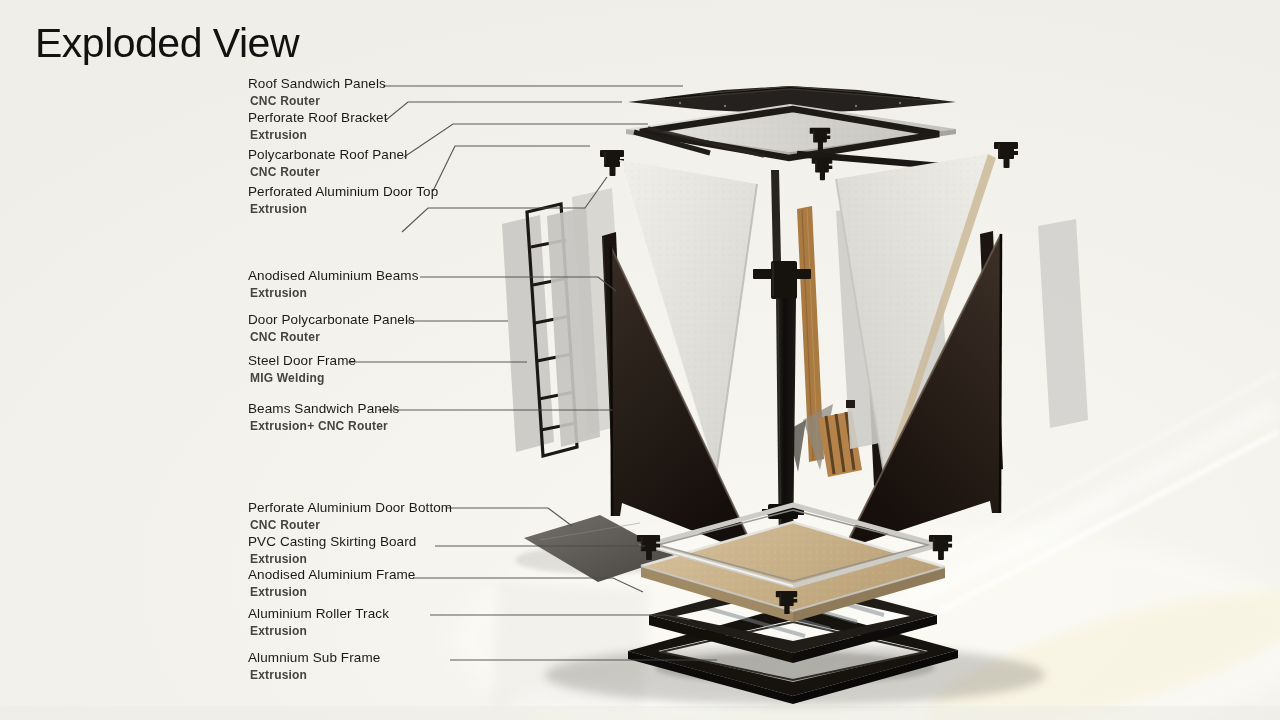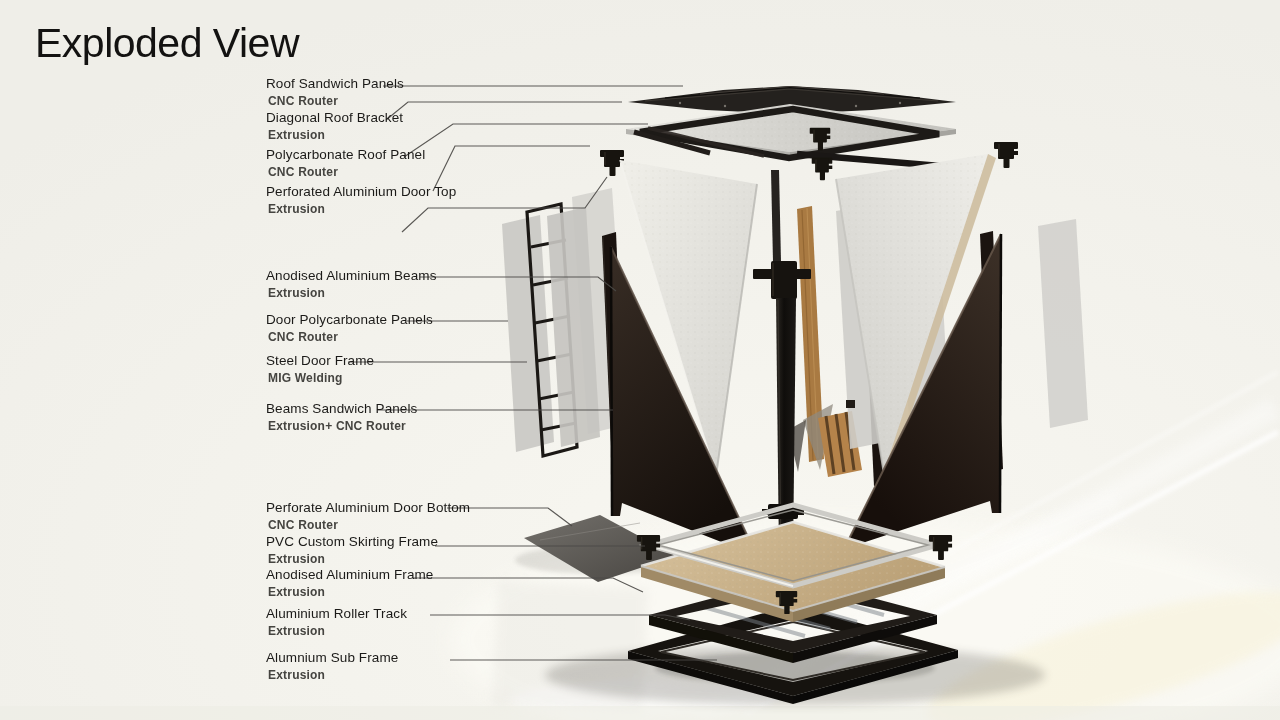--- a/index.html
+++ b/index.html
@@ -7,21 +7,21 @@
     width:1280px;height:720px;position:relative;overflow:hidden;
     background:#f2f1eb;
     font-family:"Liberation Sans","DejaVu Sans",sans-serif;
   }
   #stage{position:absolute;inset:0;width:1280px;height:540px;}
   .title{
     position:absolute;left:35px;top:20px;width:278px;height:52px;
     font-size:41px;color:#131211;white-space:nowrap;overflow:hidden;
     letter-spacing:-0.5px;
   }
-  .part-label{position:absolute;left:248px;margin-left:18px;}
+  .part-label{position:absolute;left:248px;}
   .part-label .nm{
     display:block;font-size:13.5px;color:#1b1a18;line-height:1.05;
     letter-spacing:0.1px;white-space:nowrap;
   }
   .part-label .proc{
     display:block;font-size:12px;color:#454440;padding-left:2px;
     margin-top:2.5px;letter-spacing:0.2px;white-space:nowrap;font-weight:600;
   }
   svg{position:absolute;left:0;top:0;}
 </style>
@@ -275,21 +275,21 @@
   </g>
 </svg>
 
 <div class="title">Exploded View</div>
 
 <div class="part-label" style="top:77px">
   <span class="nm">Roof Sandwich Panels</span>
   <span class="proc">CNC Router</span>
 </div>
 <div class="part-label" style="top:111px">
-  <span class="nm">Diagonal Roof Bracket</span>
+  <span class="nm">Perforate Roof Bracket</span>
   <span class="proc">Extrusion</span>
 </div>
 <div class="part-label" style="top:148px">
   <span class="nm">Polycarbonate Roof Panel</span>
   <span class="proc">CNC Router</span>
 </div>
 <div class="part-label" style="top:185px">
   <span class="nm">Perforated Aluminium Door Top</span>
   <span class="proc">Extrusion</span>
 </div>
@@ -307,21 +307,21 @@
 </div>
 <div class="part-label" style="top:402px">
   <span class="nm">Beams Sandwich Panels</span>
   <span class="proc">Extrusion+ CNC Router</span>
 </div>
 <div class="part-label" style="top:501px">
   <span class="nm">Perforate Aluminium Door Bottom</span>
   <span class="proc">CNC Router</span>
 </div>
 <div class="part-label" style="top:535px">
-  <span class="nm">PVC Custom Skirting Frame</span>
+  <span class="nm">PVC Casting Skirting Board</span>
   <span class="proc">Extrusion</span>
 </div>
 <div class="part-label" style="top:568px">
   <span class="nm">Anodised Aluminium Frame</span>
   <span class="proc">Extrusion</span>
 </div>
 <div class="part-label" style="top:607px">
   <span class="nm">Aluminium Roller Track</span>
   <span class="proc">Extrusion</span>
 </div>

